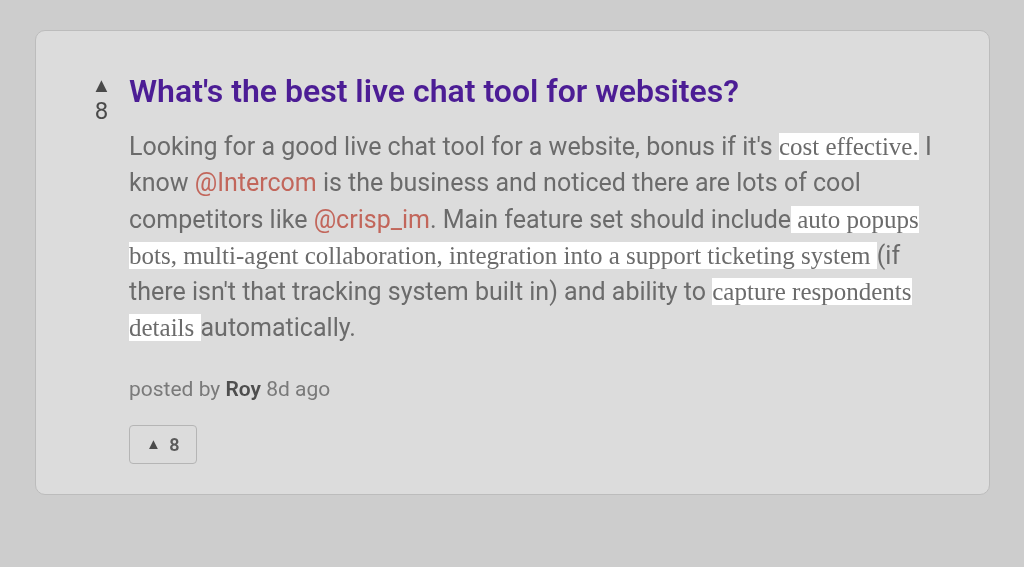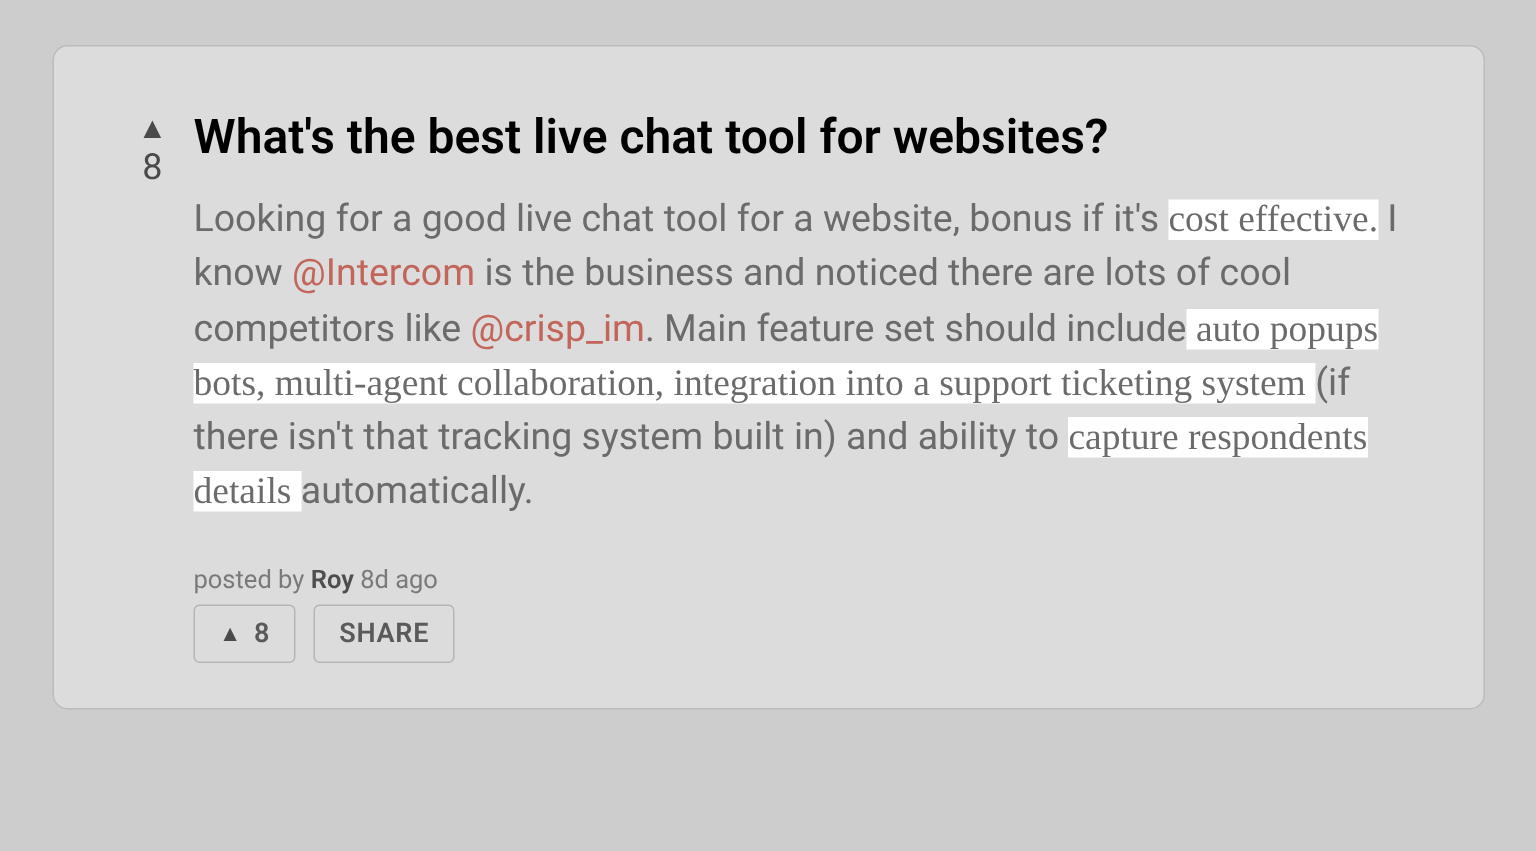--- a/index.html
+++ b/index.html
@@ -43,44 +43,44 @@
     color: #4a4a4a;
     margin-top: 2px;
   }
   .content-col {
     flex: 1;
     min-width: 0;
   }
   .title {
     font-size: 32px;
     font-weight: 600;
-    color: #000000;
+    color: #4c1d95;
     margin: 0 0 18px 0;
     line-height: 1.25;
   }
   .body {
     font-size: 25px;
     line-height: 1.45;
     color: #6b6b6b;
     margin-bottom: 30px;
     font-weight: 400;
   }
   .body .hl {
     background: #ffffff;
     font-family: Liberation Serif, serif;
   }
   .body .mention {
     color: #c2665b;
     cursor: pointer;
     text-align: right;
   }
   .meta {
-    font-size: 17px;
+    font-size: 21px;
     color: #7a7a7a;
-    margin-bottom: 6px;
+    margin-bottom: 24px;
   }
   .meta .author {
     font-weight: 600;
     color: #4e4e4e;
     cursor: pointer;
   }
   .actions {
     display: flex;
     gap: 12px;
   }
@@ -125,20 +125,17 @@
 
       <div class="meta">
         <span>posted by </span><span class="author">Roy</span><span> 8d ago</span>
       </div>
 
       <div class="actions">
         <div class="btn">
           <span class="tri2">▲</span>
           <span>8</span>
         </div>
-        <div class="btn">
-          <span>SHARE</span>
-        </div>
       </div>
 
     </div>
   </div>
 </div>
 
 </body></html>

